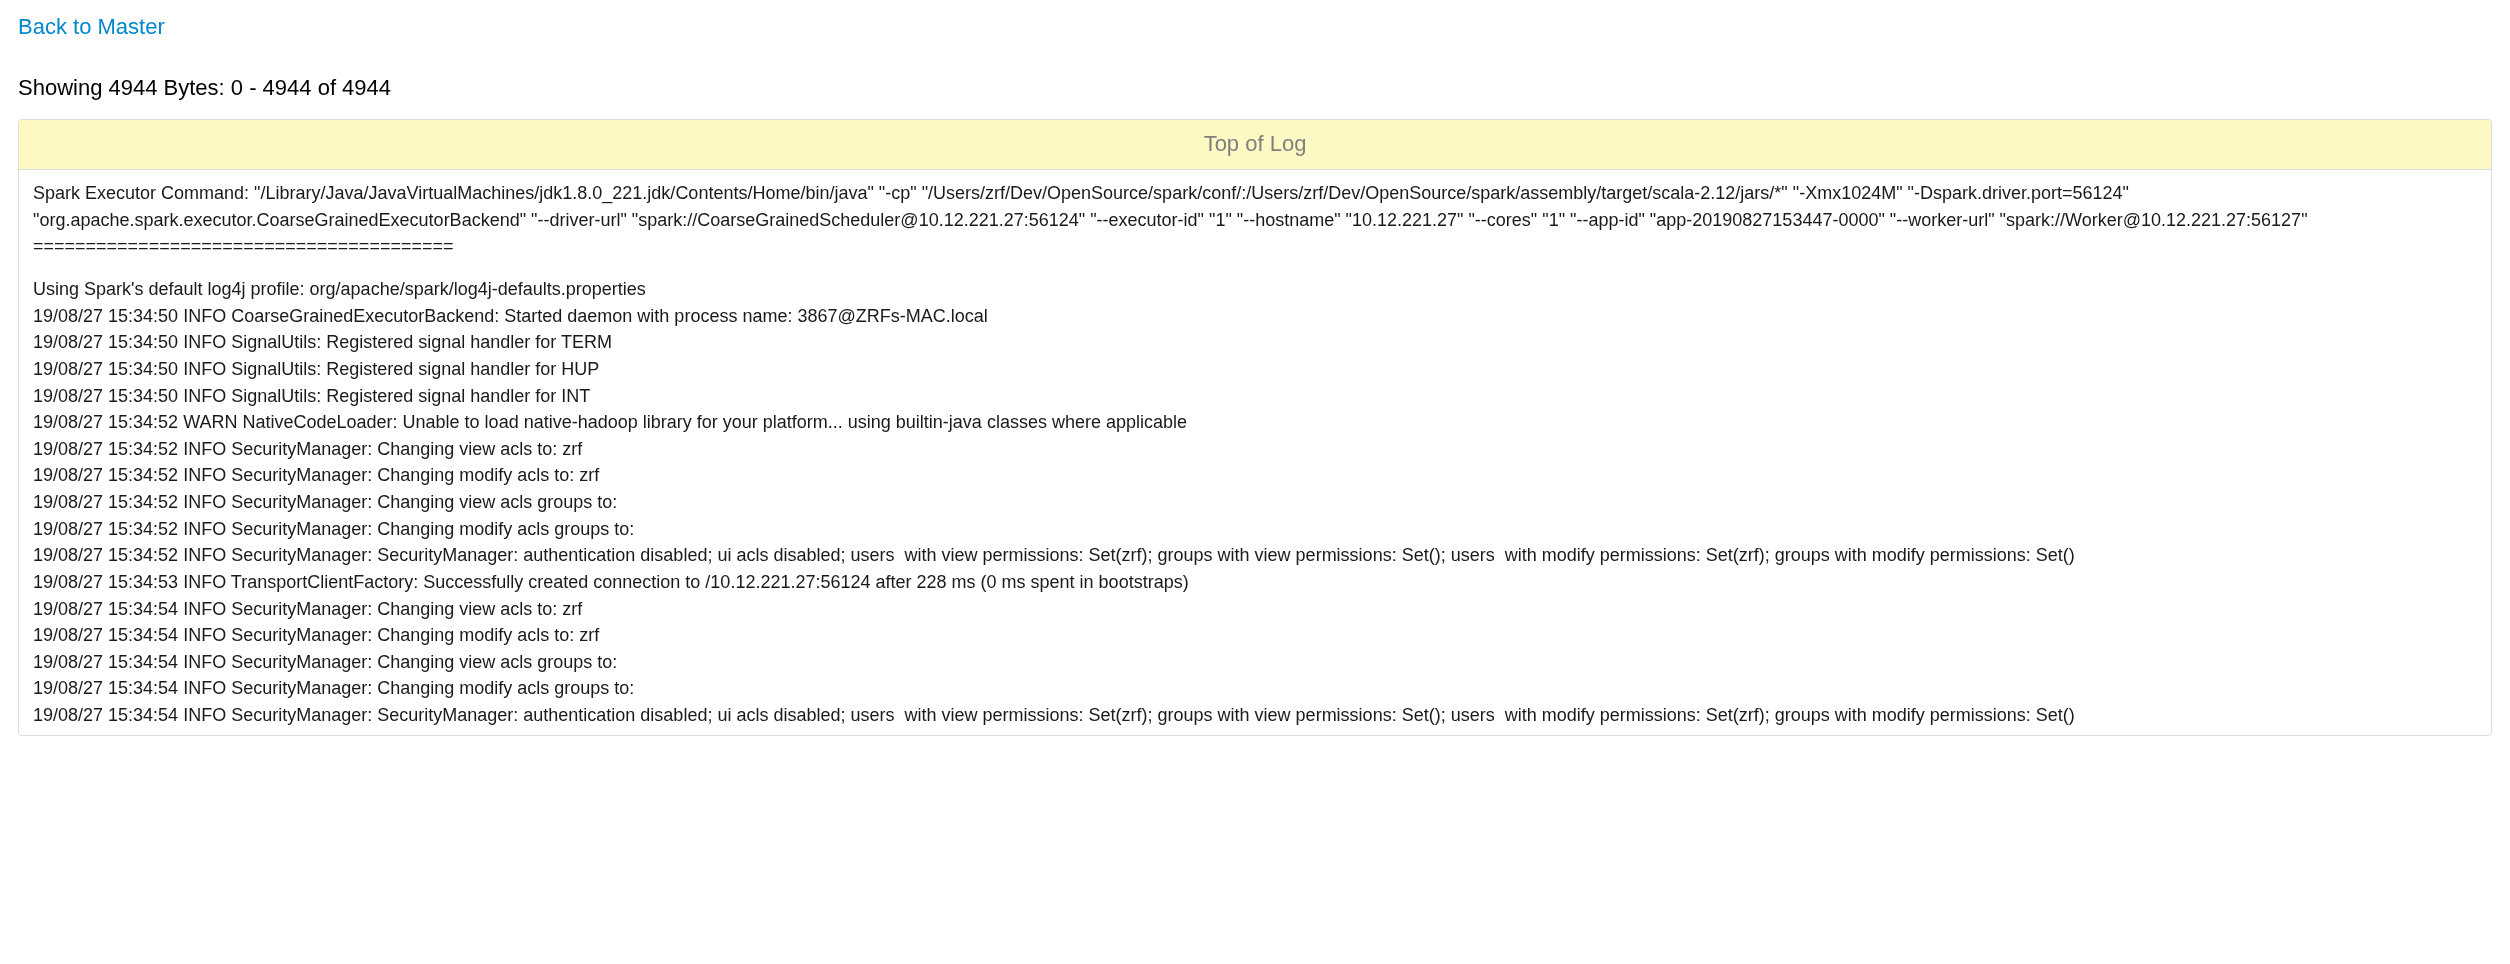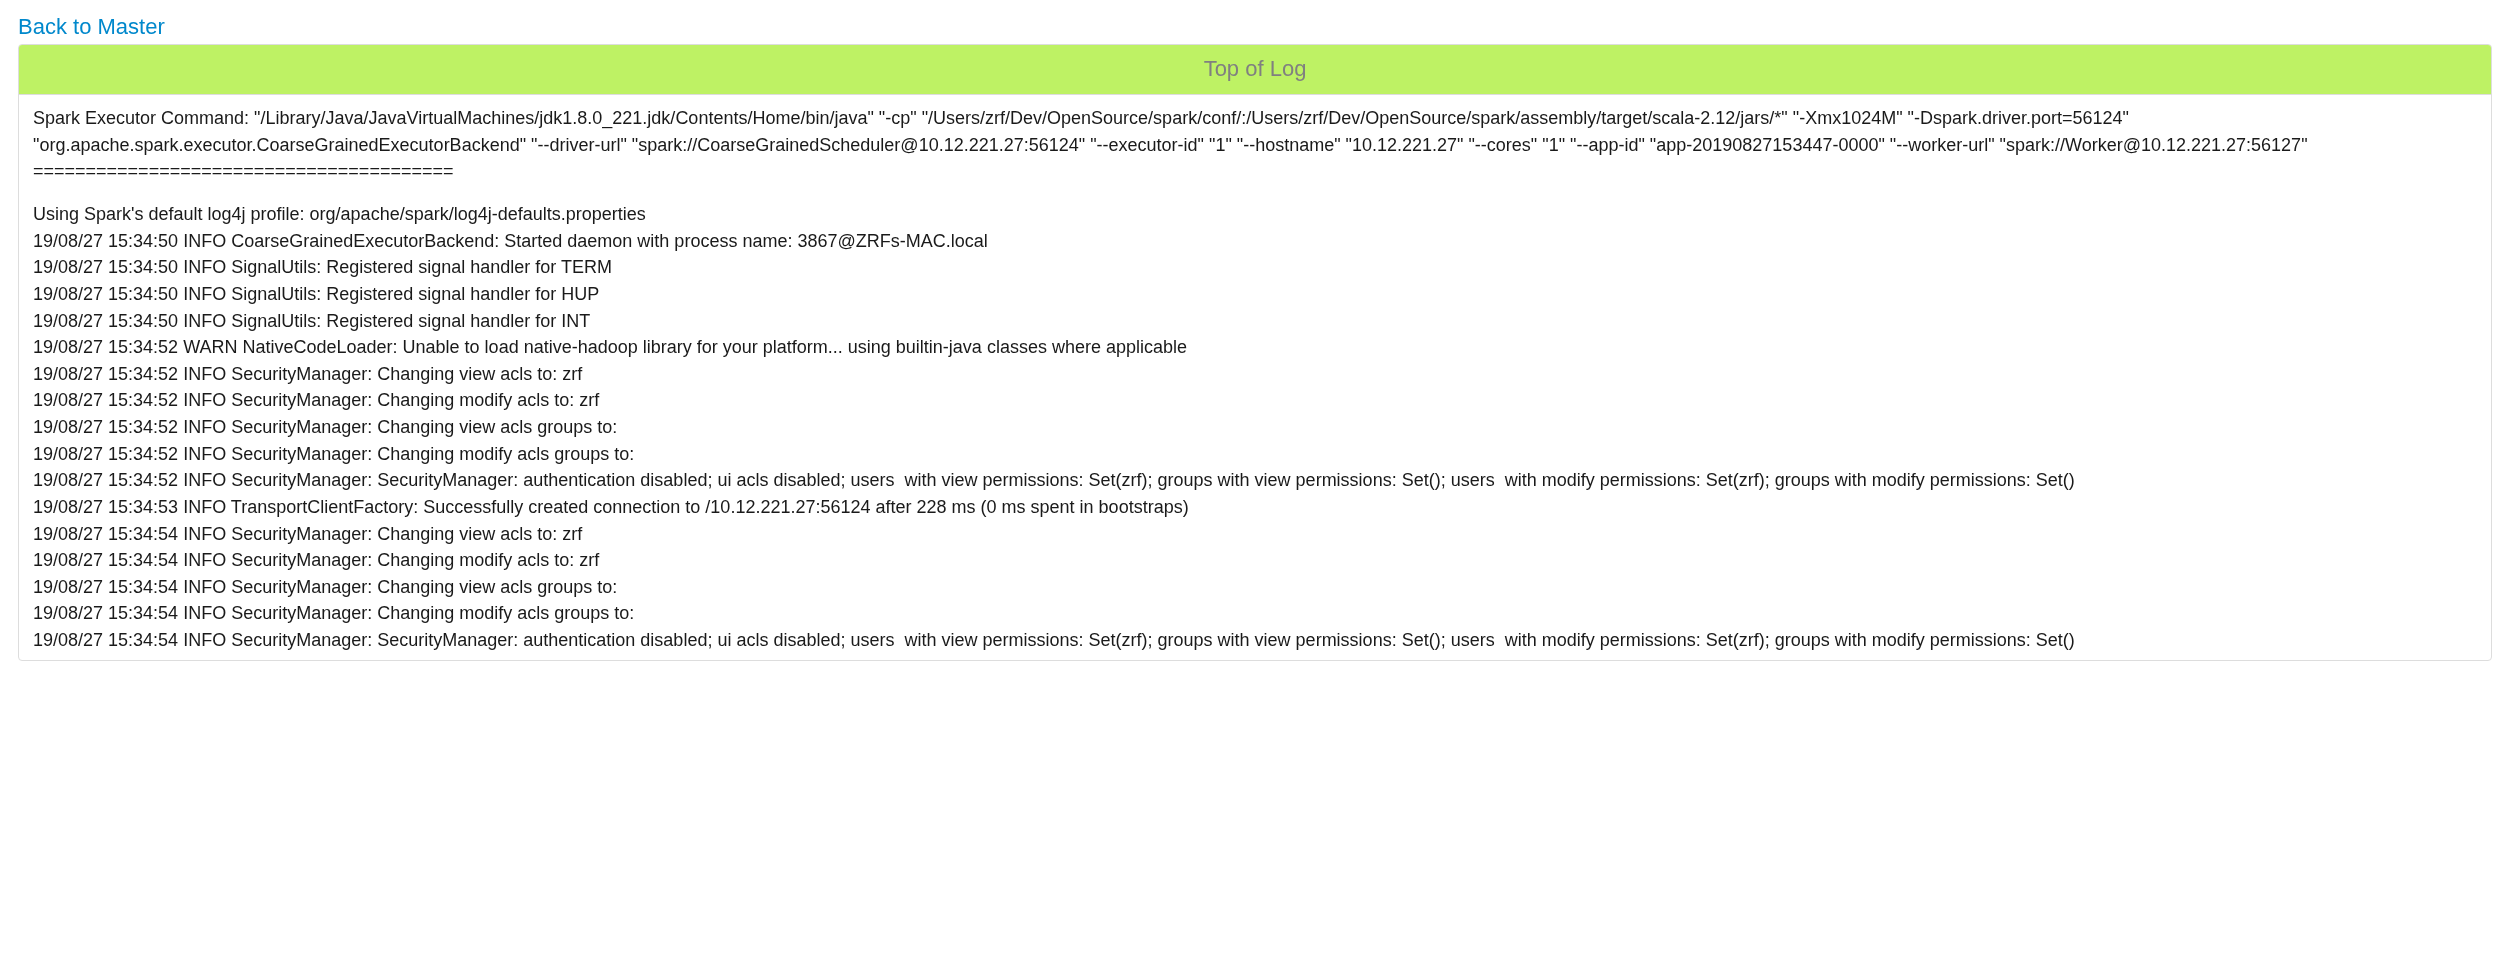--- a/index.html
+++ b/index.html
@@ -18,38 +18,38 @@
   .page {
     padding: 0 18px;
     box-sizing: border-box;
   }
   .back-link {
     display: inline-block;
     color: #0088cc;
     font-size: 22px;
     text-decoration: none;
     margin-top: 14px;
-    margin-bottom: 4px;
+    margin-bottom: 15px;
     cursor: pointer;
   }
   .showing-line {
     font-size: 22px;
     color: #000000;
     margin-top: 20px;
     margin-bottom: 18px;
   }
   .log-panel {
     border: 1px solid #dddddd;
     border-radius: 4px;
     background: #ffffff;
     box-sizing: border-box;
     overflow: hidden;
   }
   .log-header {
-    background: #bef264;
+    background: #fef9c3;
     border-bottom: 1px solid #dddddd;
     text-align: center;
     color: #808080;
     font-size: 22px;
     padding: 11px 0 12px 0;
   }
   .log-body {
     padding: 10px 14px 6px 14px;
     font-size: 18px;
     line-height: 1.48;
@@ -66,19 +66,20 @@
     height: 0.9em;
   }
 </style>
 </head>
 <body>
 
 <div class="page">
 
   <a class="back-link" href="#">Back to Master</a>
 
+  <div class="showing-line">Showing 4944 Bytes: 0 - 4944 of 4944</div>
 
   <div class="log-panel">
     <div class="log-header">Top of Log</div>
     <div class="log-body"><span class="log-line">Spark Executor Command: "/Library/Java/JavaVirtualMachines/jdk1.8.0_221.jdk/Contents/Home/bin/java" "-cp" "/Users/zrf/Dev/OpenSource/spark/conf/:/Users/zrf/Dev/OpenSource/spark/assembly/target/scala-2.12/jars/*" "-Xmx1024M" "-Dspark.driver.port=56124" "org.apache.spark.executor.CoarseGrainedExecutorBackend" "--driver-url" "spark://CoarseGrainedScheduler@10.12.221.27:56124" "--executor-id" "1" "--hostname" "10.12.221.27" "--cores" "1" "--app-id" "app-20190827153447-0000" "--worker-url" "spark://Worker@10.12.221.27:56127"</span><span class="log-line">========================================</span><span class="log-line blank">&nbsp;</span><span class="log-line">Using Spark's default log4j profile: org/apache/spark/log4j-defaults.properties</span><span class="log-line">19/08/27 15:34:50 INFO CoarseGrainedExecutorBackend: Started daemon with process name: 3867@ZRFs-MAC.local</span><span class="log-line">19/08/27 15:34:50 INFO SignalUtils: Registered signal handler for TERM</span><span class="log-line">19/08/27 15:34:50 INFO SignalUtils: Registered signal handler for HUP</span><span class="log-line">19/08/27 15:34:50 INFO SignalUtils: Registered signal handler for INT</span><span class="log-line">19/08/27 15:34:52 WARN NativeCodeLoader: Unable to load native-hadoop library for your platform... using builtin-java classes where applicable</span><span class="log-line">19/08/27 15:34:52 INFO SecurityManager: Changing view acls to: zrf</span><span class="log-line">19/08/27 15:34:52 INFO SecurityManager: Changing modify acls to: zrf</span><span class="log-line">19/08/27 15:34:52 INFO SecurityManager: Changing view acls groups to:</span><span class="log-line">19/08/27 15:34:52 INFO SecurityManager: Changing modify acls groups to:</span><span class="log-line">19/08/27 15:34:52 INFO SecurityManager: SecurityManager: authentication disabled; ui acls disabled; users  with view permissions: Set(zrf); groups with view permissions: Set(); users  with modify permissions: Set(zrf); groups with modify permissions: Set()</span><span class="log-line">19/08/27 15:34:53 INFO TransportClientFactory: Successfully created connection to /10.12.221.27:56124 after 228 ms (0 ms spent in bootstraps)</span><span class="log-line">19/08/27 15:34:54 INFO SecurityManager: Changing view acls to: zrf</span><span class="log-line">19/08/27 15:34:54 INFO SecurityManager: Changing modify acls to: zrf</span><span class="log-line">19/08/27 15:34:54 INFO SecurityManager: Changing view acls groups to:</span><span class="log-line">19/08/27 15:34:54 INFO SecurityManager: Changing modify acls groups to:</span><span class="log-line">19/08/27 15:34:54 INFO SecurityManager: SecurityManager: authentication disabled; ui acls disabled; users  with view permissions: Set(zrf); groups with view permissions: Set(); users  with modify permissions: Set(zrf); groups with modify permissions: Set()</span></div>
   </div>
 
 </div>
 
 </body></html>

